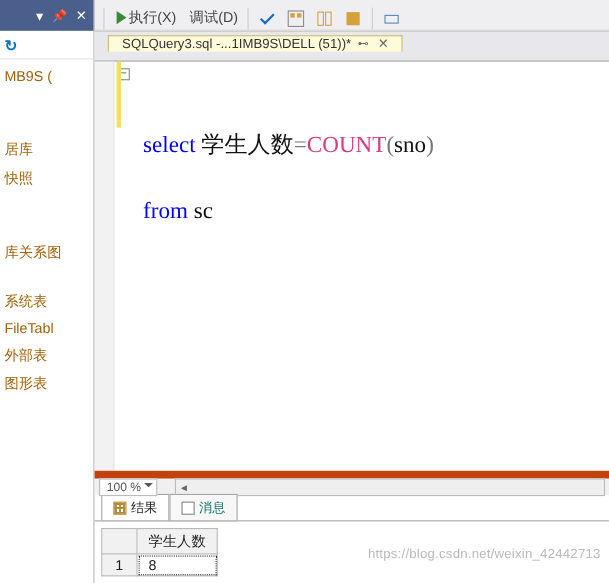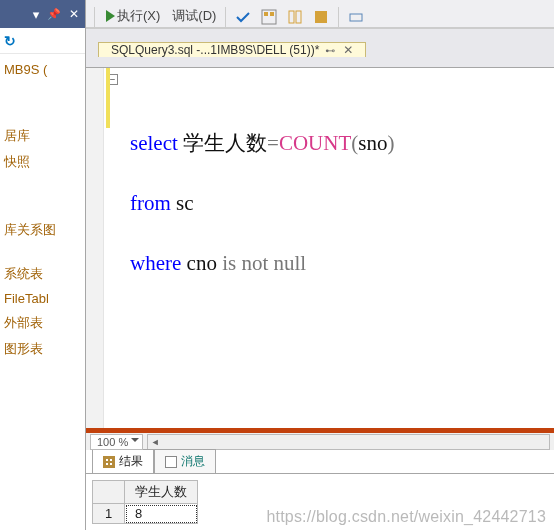--- a/index.html
+++ b/index.html
@@ -13,52 +13,52 @@
     .left-pane { position: absolute; left: 0; top: 0; bottom: 0; width: 86px; background: #fff; border-right: 1px solid #a6a6a6; }
     .left-header { height: 28px; background: #4a5f8b; color: #fff; display: flex; align-items: center; justify-content: flex-end; padding: 0 6px; gap: 8px; width: 100%; overflow: hidden; }
     .pin { font-size: 11px; }
     .left-header .x { font-size: 12px; }
     .left-tools { height: 26px; display: flex; align-items: center; padding: 0 4px; gap: 8px; border-bottom: 1px solid #e8e8e8; }
     .refresh-icon { color: #0075c2; font-size: 14px; font-weight: bold; }
     .tree { padding: 4px 0; }
     .tree-item { padding: 4px 4px; color: #a16207; white-space: nowrap; overflow: hidden; }
     .tree-spacer { height: 42px; }
     .main { position: absolute; left: 86px; right: 0; top: 28px; bottom: 0; background: #fff; display: flex; flex-direction: column; }
-    .tab-strip { height: 40px; background: #e8e8ec; border-top: 1px solid #ccc; border-bottom: 1px solid #a6a6a6; display: flex; align-items: center; padding-left: 12px; }
+    .tab-strip { height: 28px; background: #e8e8ec; border-top: 1px solid #ccc; border-bottom: 1px solid #a6a6a6; display: flex; align-items: flex-start; padding-left: 12px; }
     .doc-tab { background: #fffad9; border: 1px solid #caba76; border-bottom: none; display: flex; align-items: center; padding: 0 10px 0 12px; font-size: 12px; color: #333; margin-top: 3px; gap: 6px; }
     .doc-pin { font-size: 10px; color: #6a6a6a; }
     .doc-close { font-family: sans-serif; color: #6a6a6a; padding: 0 2px; }
     .editor { flex: 1; display: flex; min-height: 200px; }
     .margin-bar { width: 18px; background: #f2f2f2; border-right: 1px solid #e4e4e4; }
     .gutter { width: 22px; padding: 6px 0; font-family: Consolas, monospace; font-size: 14px; text-align: center; color: #888; position: relative; }
     .toggle { position: absolute; top: 6px; left: 3px; width: 11px; height: 11px; border: 1px solid #888; background: #fff; font-size: 9px; line-height: 9px; text-align: center; color: #555; }
     .code { flex: 1; padding: 5px 4px; font-family: Liberation Serif, serif; font-size: 21px; line-height: 20px; white-space: pre; position: relative; }
     .code .line { height: 20px; }
     .yellow-bar { position: absolute; left: -20px; top: 0; width: 4px; height: 60px; background: #f1e05a; }
     .kw { color: #0000ff; }
     .fn { color: #d73a8a; }
     .txt { color: #111; }
     .op { color: #777; }
-    .zoom-bar { height: 22px; background: #f0f0f0; border-top: 5px solid #c2410c; display: flex; align-items: center; padding: 0 4px; font-size: 11px; color: #555; gap: 4px; }
+    .zoom-bar { height: 22px; background: #f0f0f0; border-top: 7px solid #c2410c; display: flex; align-items: center; padding: 0 4px; font-size: 11px; color: #555; gap: 16px; }
     .zoom-drop { border: 1px solid #bbb; background: #fff; padding: 1px 14px 1px 6px; position: relative; }
     .zoom-drop::after { content: ""; position: absolute; right: 3px; top: 50%; transform: translateY(-50%); border: 4px solid transparent; border-top-color: #555; }
     .scroll-track { flex: 1; height: 16px; border: 1px solid #bbb; background: #efefef; display: flex; align-items: center; }
     .scroll-arrow { width: 14px; text-align: center; font-size: 9px; color: #666; }
     .results-tabs { height: 24px; display: flex; align-items: flex-end; border-bottom: 1px solid #a6a6a6; padding-left: 6px; gap: 0; }
     .r-tab { padding: 3px 10px; border: 1px solid #a6a6a6; background: #fff; margin-bottom: -1px; display: flex; align-items: center; gap: 4px; font-size: 12px; }
     .r-tab.inactive { background: #f7f7f7; border-bottom: 1px solid #a6a6a6; color: #0f766e; }
     .r-tab .ico-grid { width: 12px; height: 12px; display: inline-block; background: repeating-linear-gradient(#b58b3b 0 2px, transparent 2px 4px), repeating-linear-gradient(90deg, #b58b3b 0 2px, transparent 2px 4px); border: 1px solid #b58b3b; }
     .r-tab .ico-msg { width: 12px; height: 12px; display:inline-block; border:1px solid #888; background: linear-gradient(#fff,#fff); position:relative; }
     .grid-wrap { flex: 0 0 auto; padding: 6px; }
     table.rgrid { border-collapse: collapse; font-size: 13px; }
     table.rgrid th, table.rgrid td { border: 1px solid #b9b9b9; padding: 2px 10px; text-align: left; }
     table.rgrid th { background: #f1f1f1; font-weight: normal; }
     table.rgrid .rownum { background: #f1f1f1; width: 32px; text-align: center; }
     table.rgrid .selcell { outline: 1px dotted #333; outline-offset: -2px; }
-    .watermark { position: absolute; bottom: 4px; right: 8px; color: rgba(100,100,100,.45); font-size: 16px; font-family: Arial; letter-spacing: .2px; }
+    .watermark { position: absolute; bottom: 20px; right: 8px; color: rgba(100,100,100,.45); font-size: 12px; font-family: Arial; letter-spacing: .2px; }
   </style>
 </head>
 <body>
 
 <div class="toolbar-top">
   <span class="tb-sep"></span>
   <div class="tb-btn">
     <span class="tri-green"></span>
     <span>执行(X)</span>
   </div>
@@ -132,21 +132,20 @@
 
   <div class="editor">
     <div class="margin-bar"></div>
     <div class="gutter">
       <div class="toggle">−</div>
     </div>
     <div class="code">
       <div class="yellow-bar"></div>
       <div class="line"><span class="kw">select</span><span class="txt"> 学生人数</span><span class="op">=</span><span class="fn">COUNT</span><span class="op">(</span><span class="txt">sno</span><span class="op">)</span></div>
       <div class="line"><span class="kw">from</span><span class="txt"> sc</span></div>
-      <div class="line"><span class="kw">where</span><span class="txt"> cno </span><span class="op">is not null</span></div>
     </div>
   </div>
 
   <div class="zoom-bar">
     <div class="zoom-drop">100 %</div>
     <div class="scroll-track">
       <div class="scroll-arrow">◄</div>
       <div style="flex:1"></div>
     </div>
   </div>

